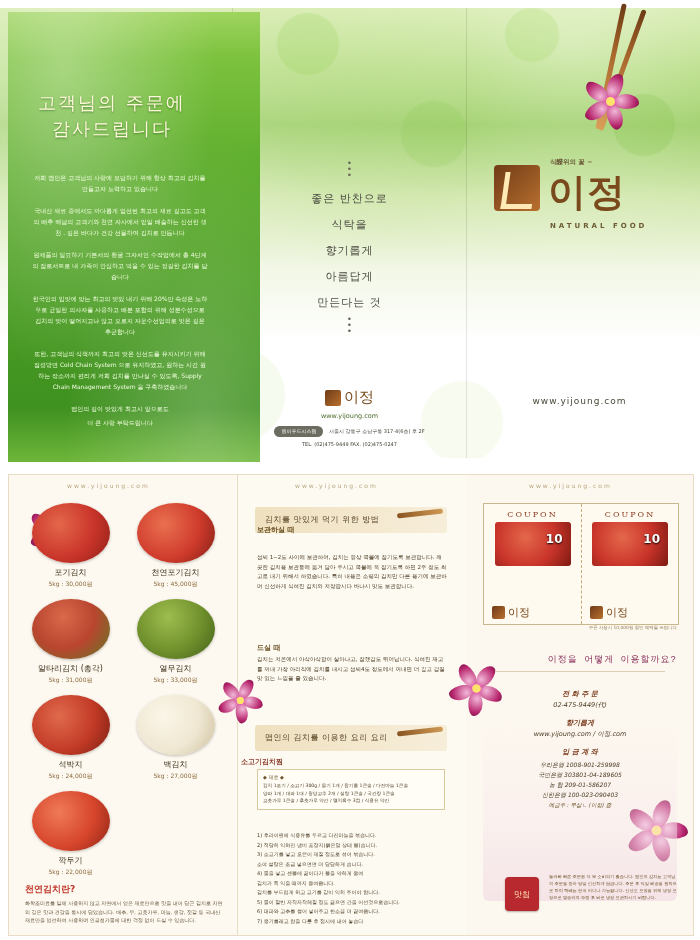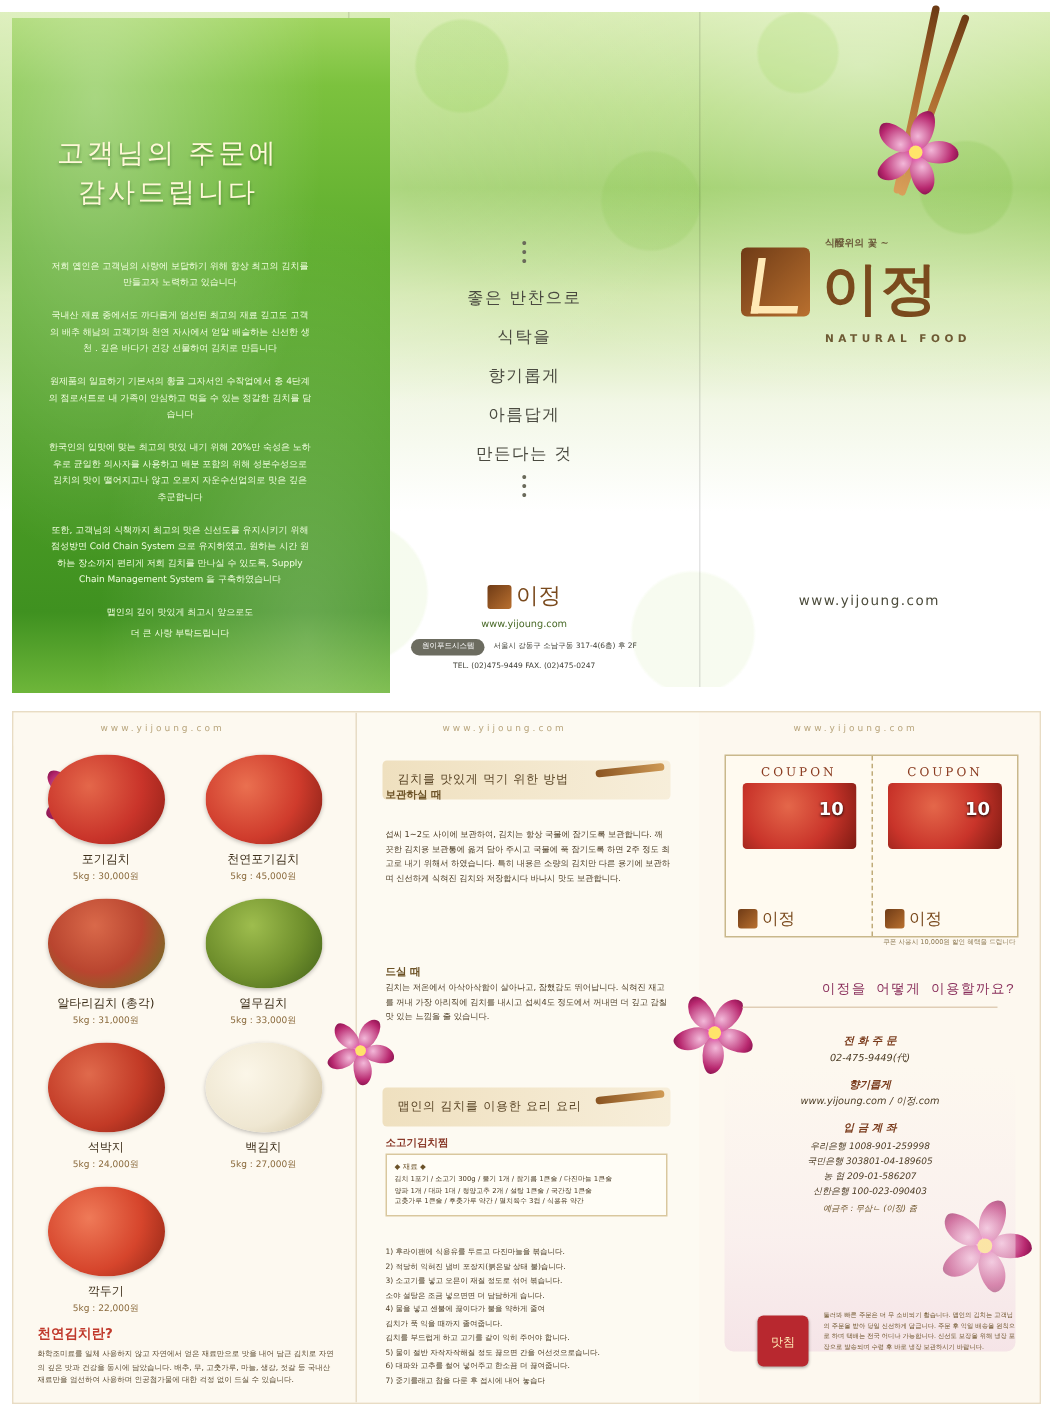--- a/index.html
+++ b/index.html
@@ -333,21 +333,21 @@
       </div>
       <div class="m-sub s1" style="left:248px">보관하실 때</div>
       <div class="m-txt t1" style="left:248px">섭씨 1~2도 사이에 보관하여, 김치는 항상 국물에 잠기도록 보관합니다. 깨끗한 김치용 보관통에 옮겨 담아 주시고 국물에 푹 잠기도록 하면 2주 정도 최고로 내기 위해서 하였습니다. 특히 내용은 소량의 김치만 다른 용기에 보관하며 신선하게 식혀진 김치와 저장합시다 바나시 맛도 보관합니다.</div>
       <div class="m-sub s2" style="left:248px">드실 때</div>
       <div class="m-txt t2" style="left:248px">김치는 저온에서 아삭아삭함이 살아나고, 잠했감도 뛰어납니다. 식혀진 재고를 꺼내 가장 아리직에 김치를 내시고 섭씨4도 정도에서 꺼내면 더 깊고 감칠맛 있는 느낌을 줄 있습니다.</div>
 
       <div class="m-head h2" style="left:246px">
         <span>맵인의 김치를 이용한 요리 요리</span>
         <div class="m-stick"></div>
       </div>
-      <div class="recipe-title" style="left:248px">소고기김치찜</div>
+      <div class="recipe-title" style="left:232px">소고기김치찜</div>
       <div class="recipe-box" style="left:248px">
         <div class="rb-h">◆ 재료 ◆</div>
         <div class="rb-l">김치 1포기 / 소고기 300g / 물기 1개 / 참기름 1큰술 / 다진마늘 1큰술</div>
         <div class="rb-l">양파 1개 / 대파 1대 / 청양고추 2개 / 설탕 1큰술 / 국간장 1큰술</div>
         <div class="rb-l">고춧가루 1큰술 / 후춧가루 약간 / 멸치육수 3컵 / 식용유 약간</div>
       </div>
       <div class="steps" style="left:248px">
         <div>1) 후라이팬에 식용유를 두르고 다진마늘을 볶습니다.</div>
         <div>2) 적당히 익혀진 냄비 포장지(붉은말 상태 불)습니다.</div>
         <div>3) 소고기를 넣고 오믄이 재질 정도로 섞어 볶습니다.</div>

